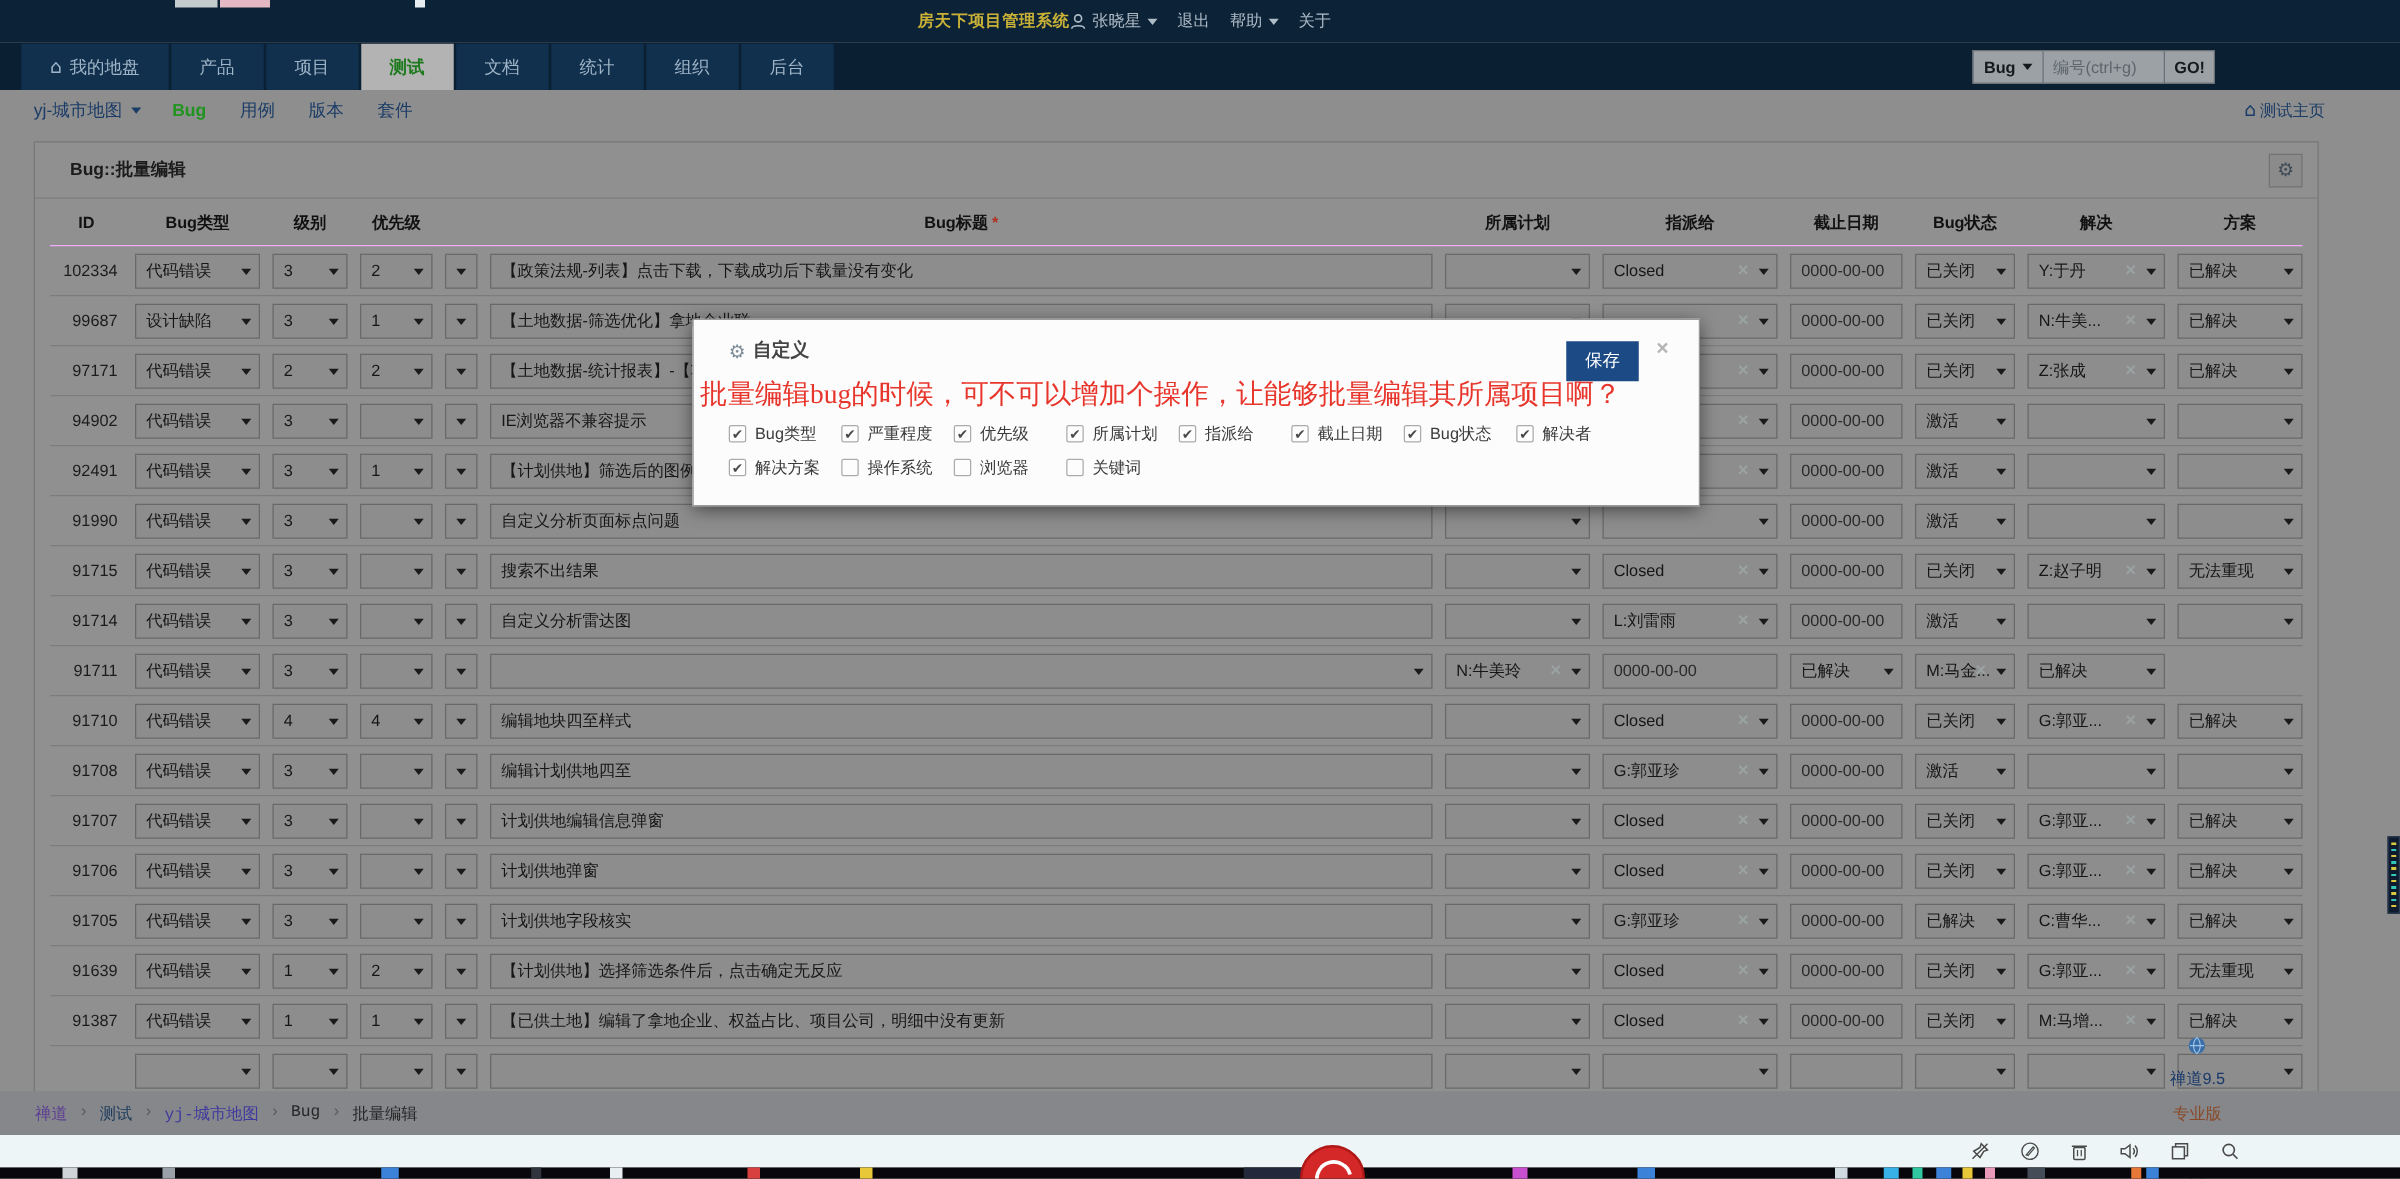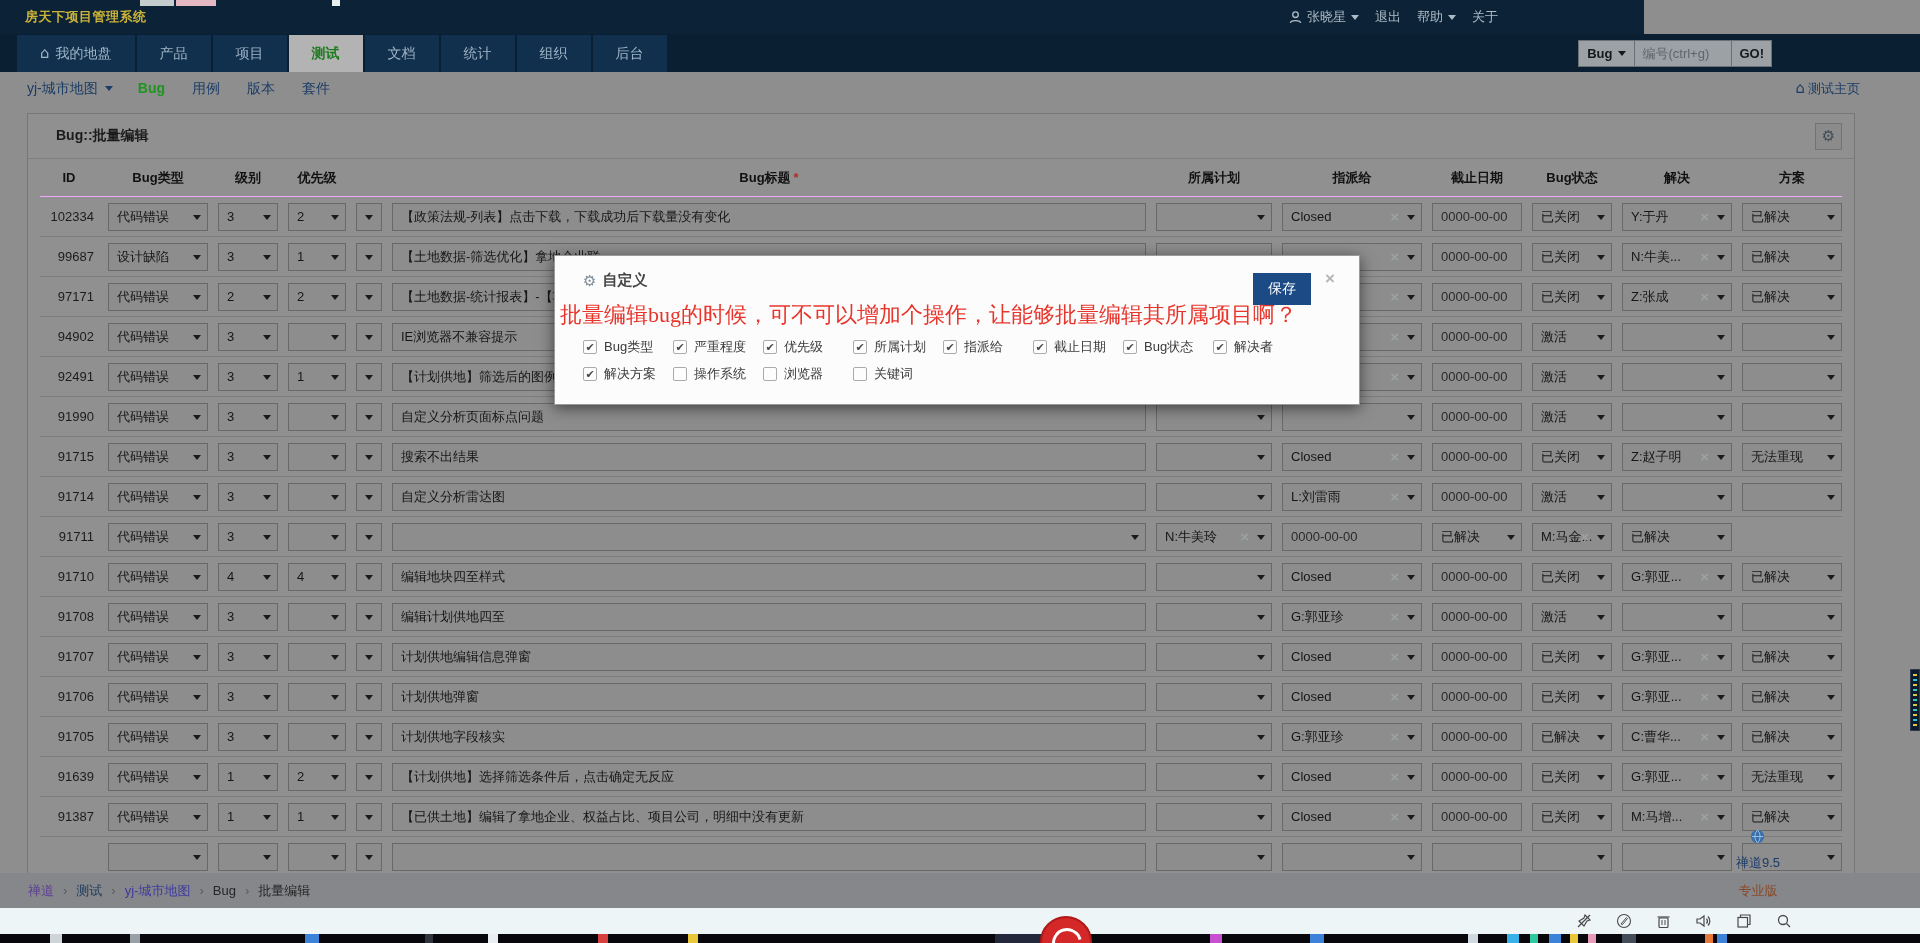--- a/index.html
+++ b/index.html
@@ -4,21 +4,21 @@
 <style>
   * { margin:0; padding:0; box-sizing:border-box; }
   html,body { width:1920px; height:943px; overflow:hidden; }
   body { font-family:"Liberation Sans","DejaVu Sans",sans-serif; background:#8e8e8e; position:relative; font-size:13px; }
 
   
   .topstrip { position:absolute; top:0; left:0; width:1920px; height:6px; z-index:30; pointer-events:none; }
   .topstrip div { position:absolute; top:0; height:6px; }
 
   
-  .topbar { position:absolute; top:0; left:0; width:1644px; height:34px; background:#0c2236; display:flex; align-items:center; justify-content:space-between; padding:0 26px 0 25px; }
+  .topbar { position:absolute; top:0; left:0; width:1920px; height:34px; background:#0c2236; display:flex; align-items:center; justify-content:center; padding:0 26px 0 25px; }
   .apptitle { color:#c9b237; font-size:13px; font-weight:bold; letter-spacing:.5px; }
   .userlinks { display:flex; align-items:center; gap:16px; color:#aebcc8; font-size:13px; margin-right:120px; }
   .userlinks .itm { display:flex; align-items:center; gap:5px; cursor:pointer; }
   .car { width:0; height:0; border-left:4px solid transparent; border-right:4px solid transparent; border-top:5px solid currentColor; display:inline-block; }
 
   
   .navbar { position:absolute; top:34px; left:0; width:1920px; height:38px; background:#0a1f31; display:flex; align-items:flex-end; justify-content:space-between; }
   .tabs { display:flex; align-items:flex-end; margin-left:17px; height:38px; }
   .tab { height:37px; line-height:37px; padding:0 23px; background:#11304d; color:#9fb4c6; font-size:14px; margin-right:2px; display:flex; align-items:center; gap:6px; cursor:pointer; }
   .tab.active { background:#b3b3b3; color:#1d7a1d; font-weight:bold; }
@@ -54,21 +54,21 @@
   .ctl { position:relative; height:28px; background:#8d8d8d; border:1px solid #696969; display:flex; align-items:center; padding:0 20px 0 8px; color:#161616; overflow:hidden; white-space:nowrap; cursor:pointer; }
   .ctl .car { position:absolute; right:6px; top:11px; color:#1a1a1a; }
   .ctl.mini { padding:0; }
   .ctl.mini .car { right:8px; }
   .ctl .clr { position:absolute; right:22px; top:5px; color:#9aa2a2; font-weight:bold; font-size:15px; line-height:1; }
   .ctl.txt { cursor:text; }
   .ctl.date { color:#2a2a2a; }
 
   
   .footerbar { position:absolute; top:873px; left:0; width:1920px; height:35px; background:#85878b; display:flex; align-items:center; justify-content:space-between; padding:0 28px; z-index:20; }
-  .bcrumb { display:flex; align-items:center; gap:9px; font-size:13px; color:#3c3c3c; }
+  .bcrumb { display:flex; gap:9px; font-size:13px; color:#3c3c3c;font-family:Liberation Mono, monospace; }
   .bcrumb .s { color:#5a5a5a; }
   .bc0 { color:#5c3d93; cursor:pointer; }
   .bc1 { color:#1a3a5c; cursor:pointer; }
   .bc2 { color:#413a9e; cursor:pointer; }
   .bc3 { color:#262626; cursor:pointer; }
   .bc4 { color:#262626; }
   .verarea { display:flex; align-items:center; gap:10px; margin-right:112px;flex-direction:column; }
   .vname { color:#1a3a6b; font-size:13px; }
   .vedition { color:#8a4a28; font-size:13px; }
   .uparrow { color:#b02820; font-weight:bold; font-size:16px; line-height:1; font-family:"DejaVu Sans",sans-serif; }

